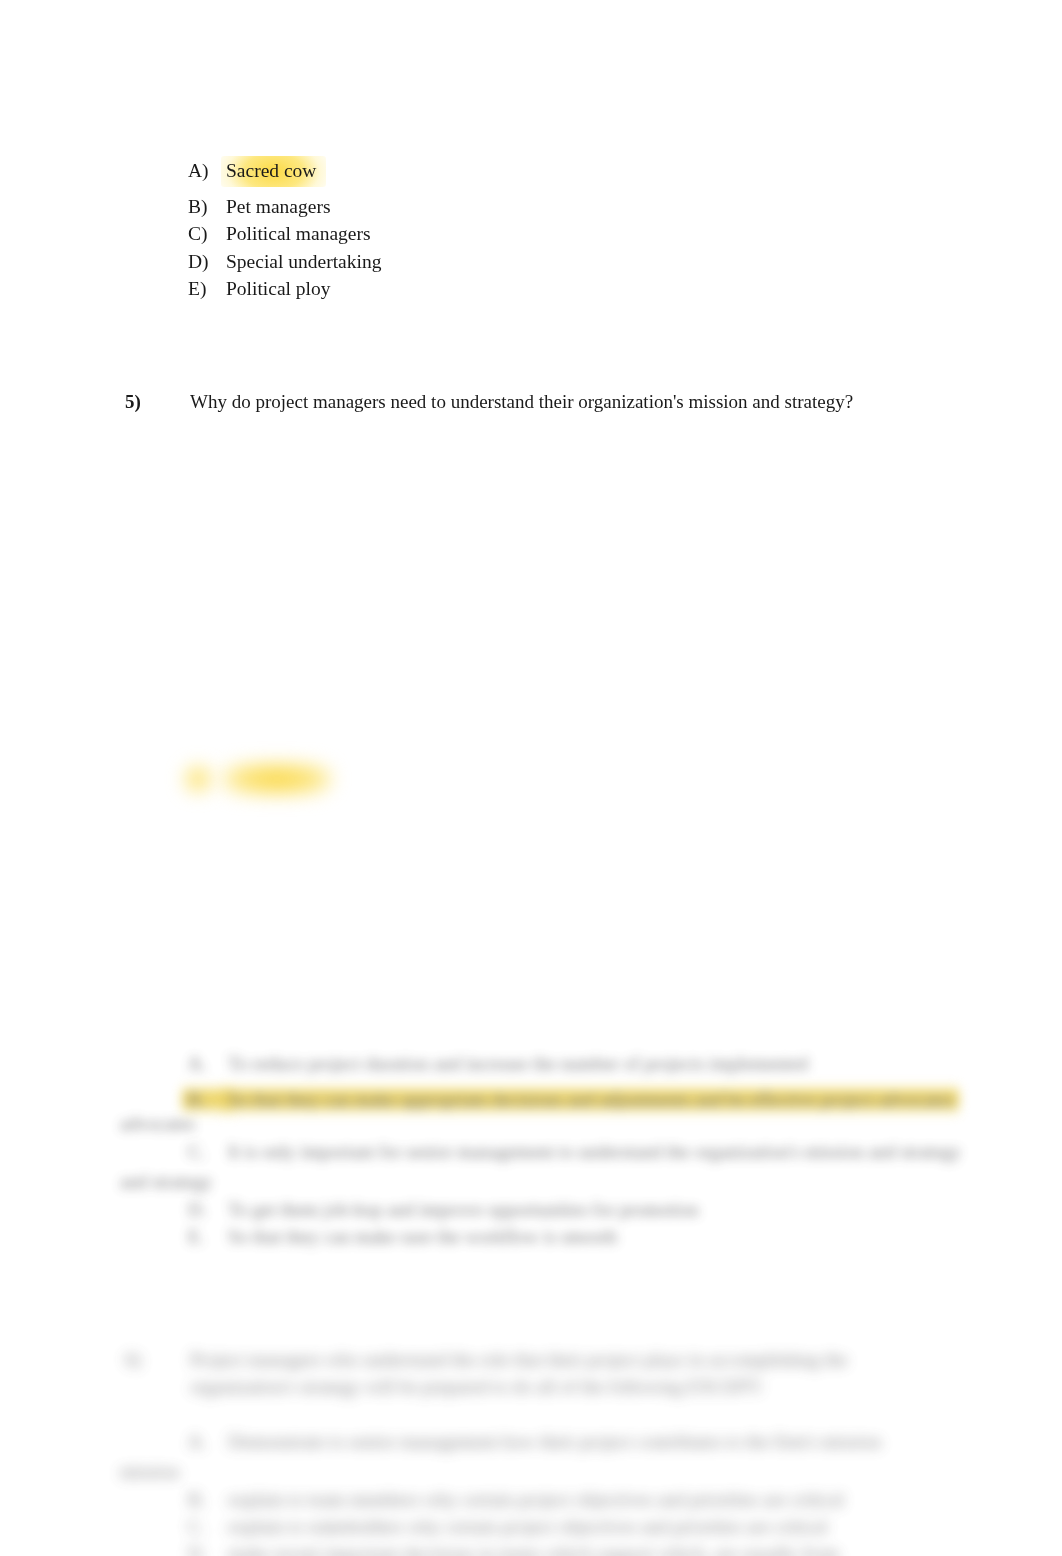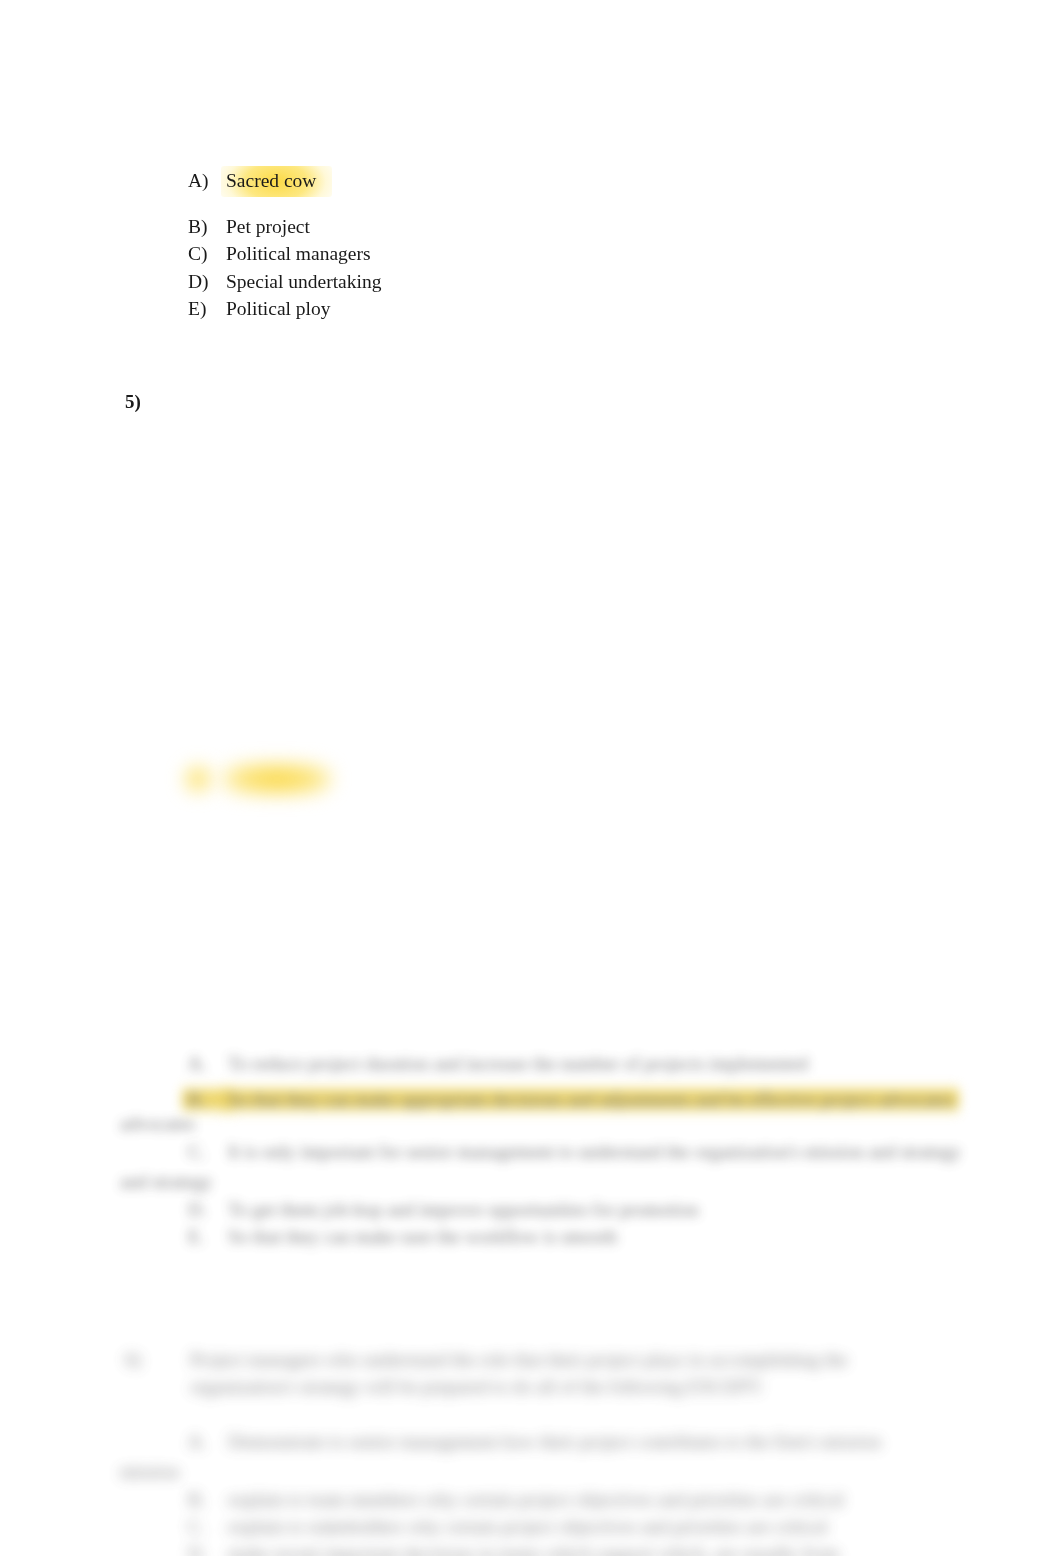--- a/index.html
+++ b/index.html
@@ -58,22 +58,22 @@
   }
   .opt-label {
     display: inline-block;
   }
   .hl {
     background: radial-gradient(ellipse 62% 130% at 50% 50%,
                 rgba(252,216,60,0.95) 0%,
                 rgba(253,226,96,0.80) 45%,
                 rgba(255,241,168,0.45) 72%,
                 rgba(255,255,255,0) 100%);
-    padding: 1px 16px 2px 5px;
-    margin: 16px -5px;
+    padding: 1px 10px 2px 5px;
+    margin: 6px -5px;
     border-radius: 3px;
   }
 
   
   .blur-block {
     position: absolute;
     filter: blur(5.2px);
     opacity: 0.82;
     font-size: 19px;
     line-height: 27px;
@@ -138,41 +138,42 @@
 
   <div class="options-clear">
 
     <div class="opt-row">
       <span class="opt-letter">A)</span>
       <span class="opt-label hl">Sacred cow</span>
     </div>
 
     <div class="opt-row">
       <span class="opt-letter">B)</span>
-      <span class="opt-label">Pet project</span>
+      <span class="opt-label">Pet managers</span>
     </div>
 
     <div class="opt-row">
       <span class="opt-letter">C)</span>
       <span class="opt-label">Political managers</span>
     </div>
 
     <div class="opt-row">
       <span class="opt-letter">D)</span>
       <span class="opt-label"> Special undertaking</span>
     </div>
 
     <div class="opt-row">
       <span class="opt-letter">E)</span>
       <span class="opt-label">Political ploy</span>
     </div>
 
   </div>
 
   <div class="q-num" style="top:388px;">5)</div>
+  <div class="q-text" style="top:388px;">Why do project managers need to understand their organization's mission and strategy?</div>
 
   <div class="smear smear-a"></div>
   <div class="smear smear-b"></div>
 
   <div class="blur-block" style="left:188px; top:1050px; width:760px;">
 
     <div class="blur-line opt-row">
       <span class="opt-letter">A.</span>
       <span>To reduce project duration and increase the number of projects implemented</span>
     </div>

